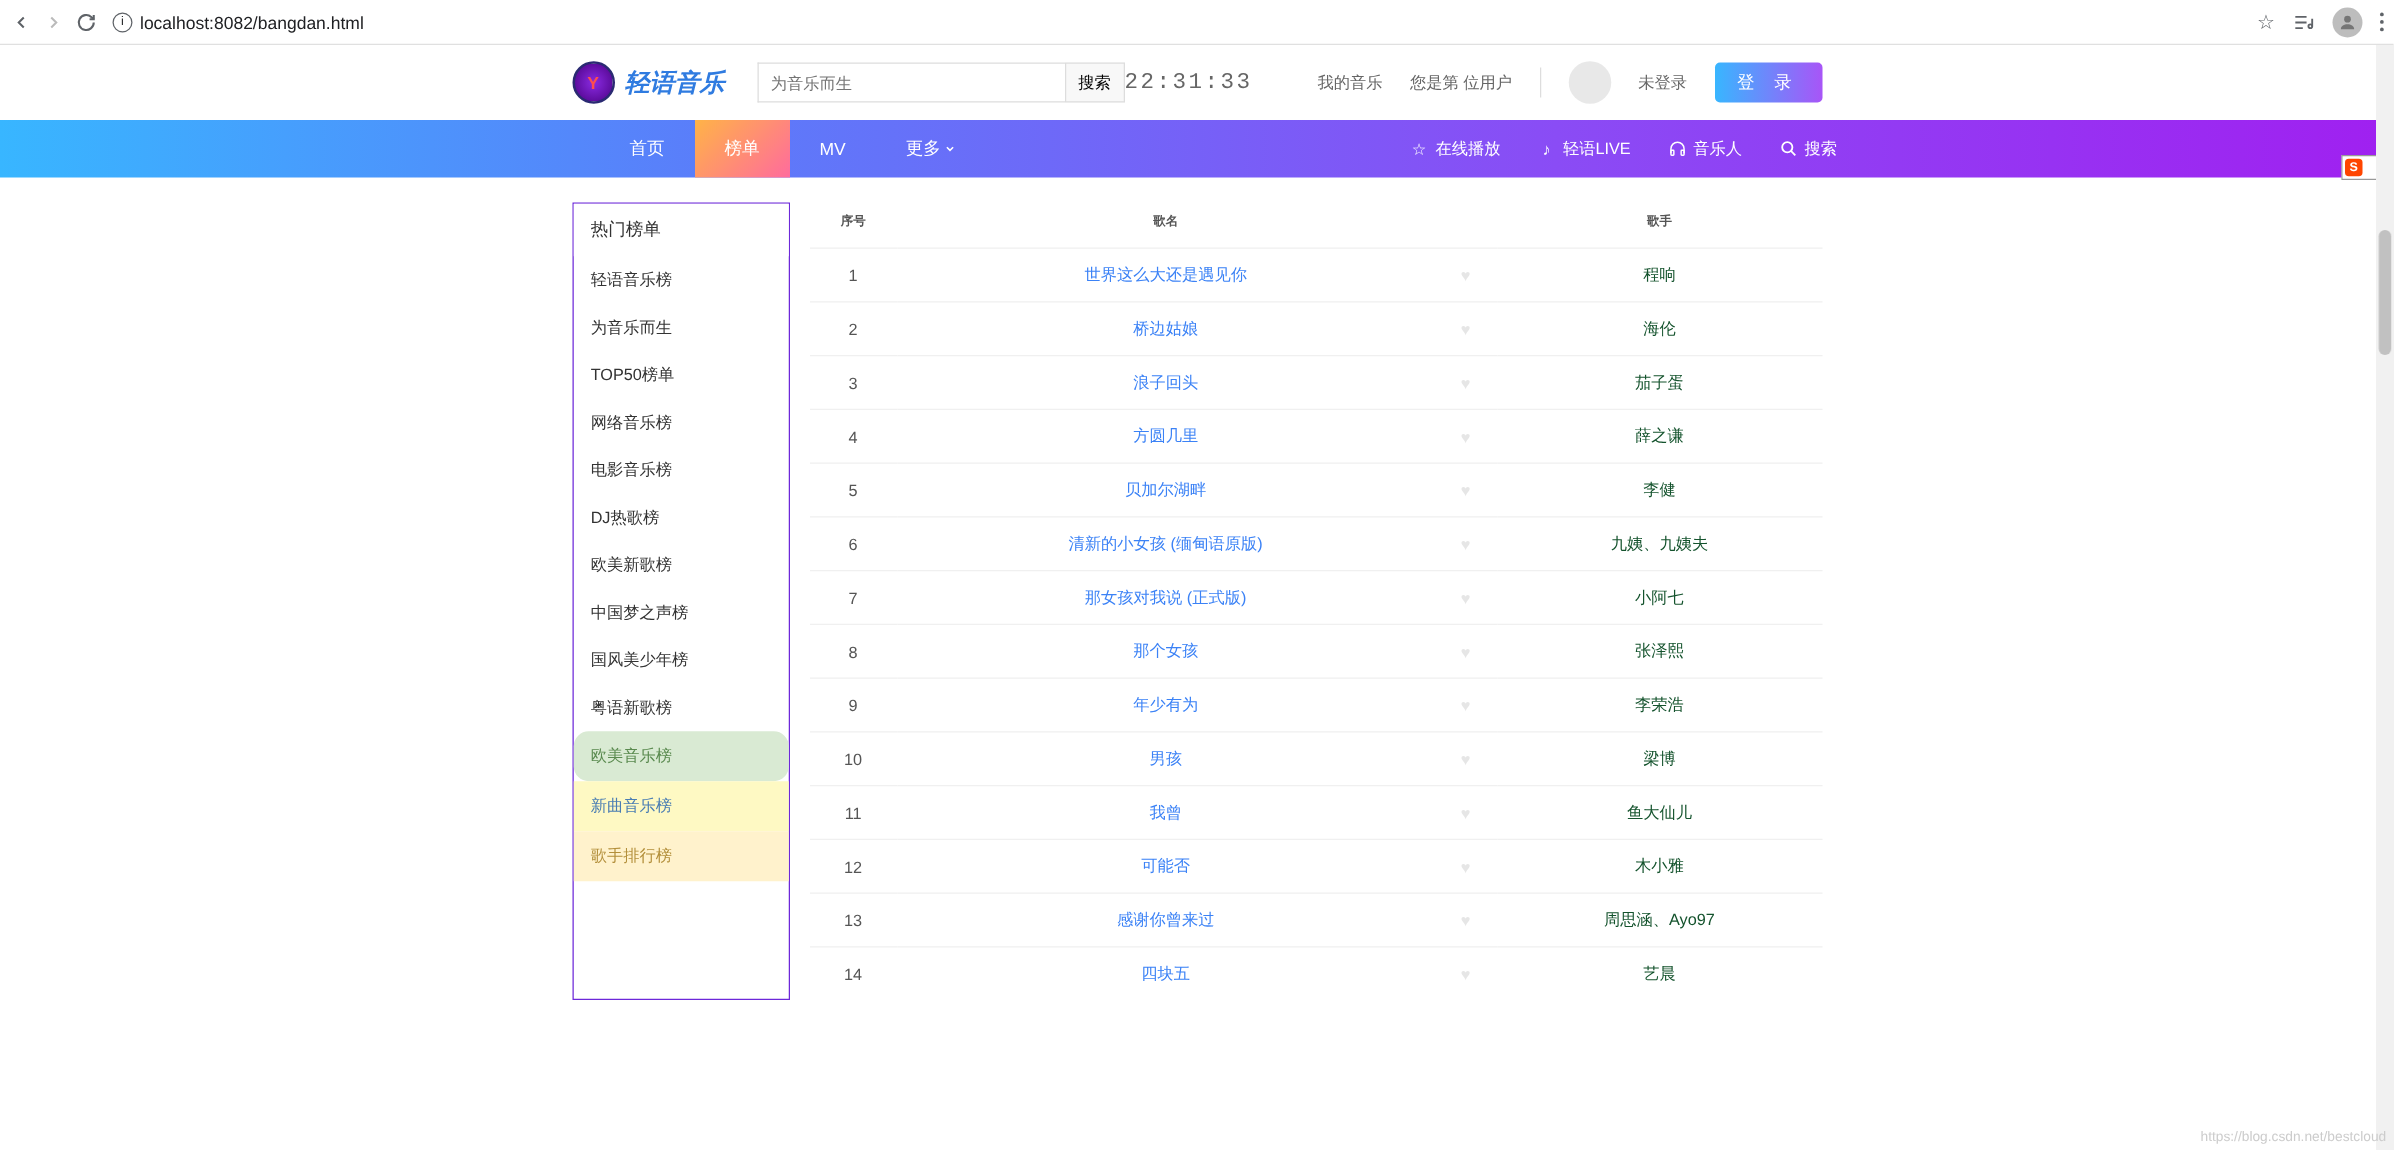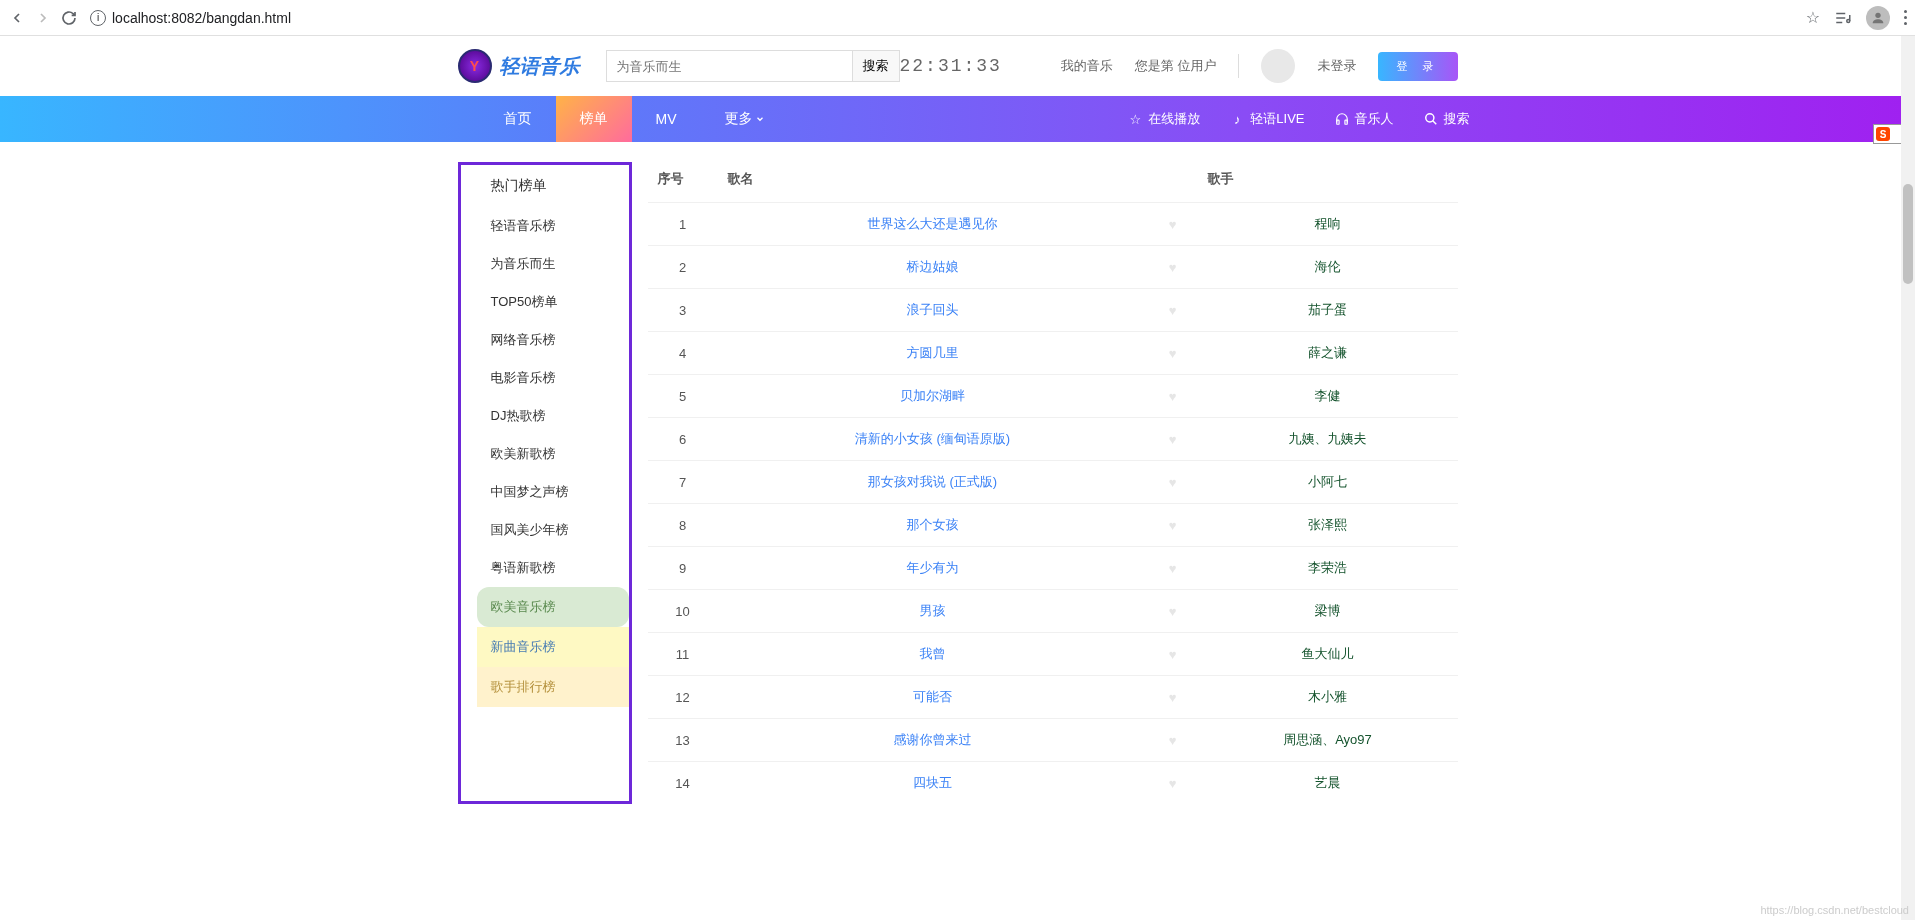--- a/index.html
+++ b/index.html
@@ -24,46 +24,46 @@
 .logo-area { display: flex; align-items: center; gap: 8px; }
 .logo-circle { width: 34px; height: 34px; border-radius: 50%; background: radial-gradient(circle, #8a2be2 0%, #4b0082 100%); border: 2px solid #2a2a72; display: flex; align-items: center; justify-content: center; color: #ff4d4d; font-weight: bold; font-size: 14px; }
 .logo-text { font-size: 20px; color: #2f7be0; font-style: italic; font-weight: bold; font-family: "STKaiti", "KaiTi", serif; }
 .search-group { display: flex; margin-left: 26px; }
 .search-input { width: 246px; height: 32px; border: 1px solid #ddd; border-right: none; padding: 0 10px; font-size: 13px; outline: none; }
 .search-btn { width: 48px; height: 32px; border: 1px solid #ddd; background: #f8f8f8; cursor: pointer; font-size: 13px; }
 .header-time { font-family: "Courier New", monospace; font-size: 18px; letter-spacing: 2px; color: #666; }
 .header-right { margin-left: auto; display: flex; align-items: center; gap: 22px; font-size: 13px; color: #666; }
 .header-sep { width: 1px; height: 24px; background: #ddd; }
 .user-avatar { width: 34px; height: 34px; border-radius: 50%; background: #e8e8e8; }
-.login-btn { padding: 7px 18px; background: linear-gradient(90deg, #38b6ff 0%, #a855f7 100%); color: #fff; border: none; border-radius: 4px; cursor: pointer; font-size: 11px; letter-spacing: 6px; }
+.login-btn { padding: 7px 18px; background: linear-gradient(90deg, #38b6ff 0%, #a855f7 100%); color: #fff; border: none; border-radius: 4px; cursor: pointer; font-size: 14px; letter-spacing: 6px; }
 
 
 .nav-bar { height: 46px; background: linear-gradient(90deg, #38b6ff 0%, #5b7cfa 30%, #8a4cf5 65%, #a020f0 100%); display: flex; align-items: stretch; color: #fff; padding-left: 44px; }
 .nav-inner { width: 1000px; margin: 0 auto; display: flex; align-items: stretch; }
 .nav-item { padding: 0 24px; display: flex; align-items: center; cursor: pointer; font-size: 14px; }
 .nav-item.active { background: linear-gradient(135deg, #ffb347 0%, #ff6b9d 100%); }
 .nav-more { display: flex; align-items: center; gap: 2px; }
 .nav-right { margin-left: auto; display: flex; align-items: center; gap: 30px; padding-right: 10px; }
 .nav-right-item { display: flex; align-items: center; gap: 6px; cursor: pointer; font-size: 13px; }
 .nav-icon { width: 14px; height: 14px; display: inline-flex; align-items: center; justify-content: center; }
 
 
 .content { display: flex; gap: 16px; padding-top: 20px; }
-.sidebar { width: 174px; border: 3px solid #6d28d9; padding-left: 16px; }
+.sidebar { width: 174px; border: 1px solid #6d28d9; }
 .sidebar-section-title { padding: 12px 14px; font-size: 14px; color: #333; background: #fff; }
 .sidebar-list { }
 .sidebar-item { padding: 10px 14px 10px 14px; font-size: 13px; color: #333; cursor: pointer; }
 .sidebar-footer-item { padding: 11px 14px; font-size: 13px; cursor: pointer; }
 .sidebar-footer-item.green { background: #d9ead3; color: #5a8a4f; border-radius: 12px; }
 .sidebar-footer-item.blue  { background: #fef9c3; color: #4a7db3; }
 .sidebar-footer-item.yellow{ background: #fff2cc; color: #b38f3a; }
 
 .song-table { flex: 1; }
 .song-table table { width: 100%; border-collapse: collapse; }
-.song-table th { padding: 8px 10px 14px; font-size: 13px; color: #555; font-weight: 600; text-align: left; }
+.song-table th { padding: 8px 10px 14px; font-size: 10px; color: #555; font-weight: 600; text-align: center; }
 .song-table td { padding: 12px 10px; font-size: 13px; text-align: center; border-top: 1px solid #f0f0f0; }
 .col-index { width: 70px; color: #555; }
 .col-song a { color: #3b82f6; text-decoration: none; }
 .col-heart { width: 50px; color: #e6e6e6; font-size: 15px; }
 .col-artist { width: 260px; }
 .col-artist a { color: #14532d; text-decoration: none; }
 
 
 .ime-widget { position: fixed; right: 4px; top: 124px; width: 38px; height: 20px; background: #fff; border: 1px solid #999; display: flex; align-items: center; justify-content: space-between; padding: 0 2px; font-size: 10px; }
 .ime-widget .s-logo { width: 14px; height: 14px; background: #ff4500; color: #fff; border-radius: 3px; display: flex; align-items: center; justify-content: center; font-weight: bold; font-size: 10px; }

